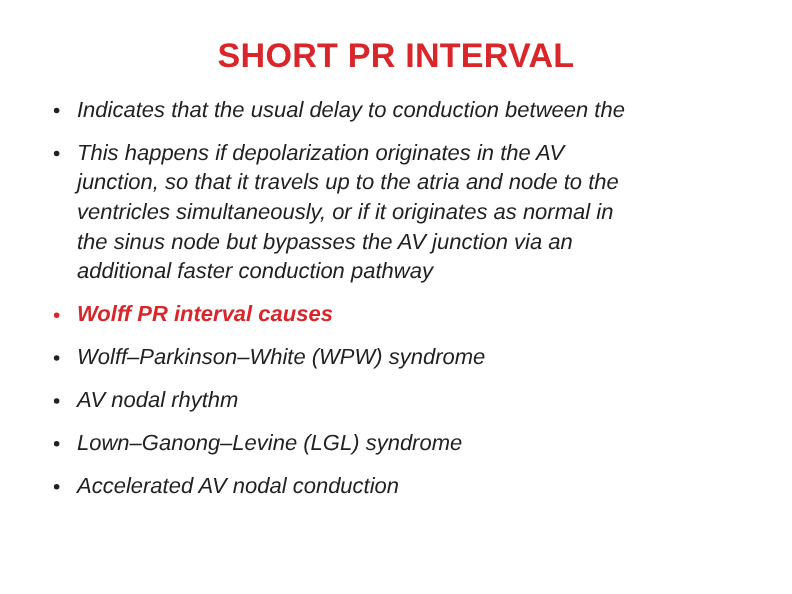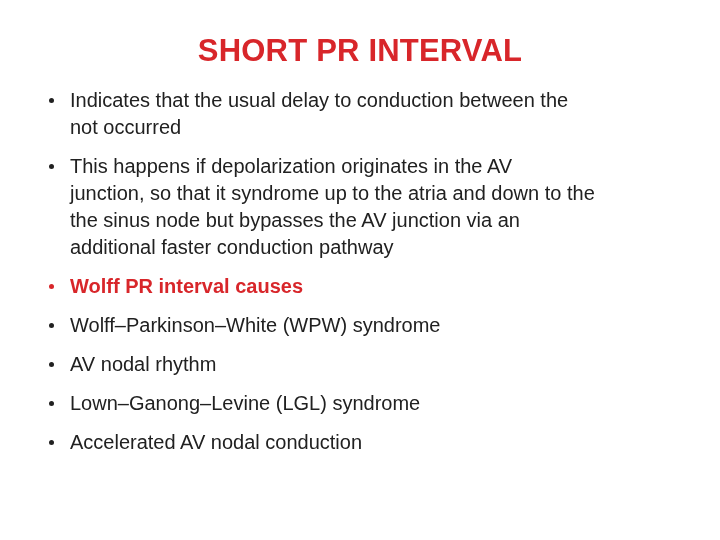--- a/index.html
+++ b/index.html
@@ -21,20 +21,21 @@
     font-size: 31px;
     line-height: 36px;
     font-weight: 700;
     color: var(--accent-red, #d8262a);
     letter-spacing: 0.2px;
   }
   ul.bullets {
     list-style: none;
     margin: 18px 4px 0 0;
     padding: 0 28px 0 70px;
+    font-style: italic;
   }
   .bullet {
     position: relative;
     font-size: 20px;
     line-height: 27px;
     color: var(--body-text, #212121);
     margin: 0 0 12px 0;
     font-weight: 400;
   }
   .bullet .dot {
@@ -60,28 +61,28 @@
 </head>
 <body>
 
 <div class="slide">
   <h1 class="title">SHORT PR INTERVAL</h1>
   <ul class="bullets">
       <li class="bullet">
         <span class="dot"></span>
         <div class="text">
           <div class="line">Indicates that the usual delay to conduction between the</div>
-          <div class="line">not occurred</div>
         </div>
       </li>
       <li class="bullet">
         <span class="dot"></span>
         <div class="text">
           <div class="line">This happens if depolarization originates in the AV</div>
-          <div class="line">junction, so that it syndrome up to the atria and down to the</div>
+          <div class="line">junction, so that it travels up to the atria and node to the</div>
+          <div class="line">ventricles simultaneously, or if it originates as normal in</div>
           <div class="line">the sinus node but bypasses the AV junction via an</div>
           <div class="line">additional faster conduction pathway</div>
         </div>
       </li>
       <li class="bullet emphasis">
         <span class="dot"></span>
         <div class="text">
           <div class="line">Wolff PR interval causes</div>
         </div>
       </li>

